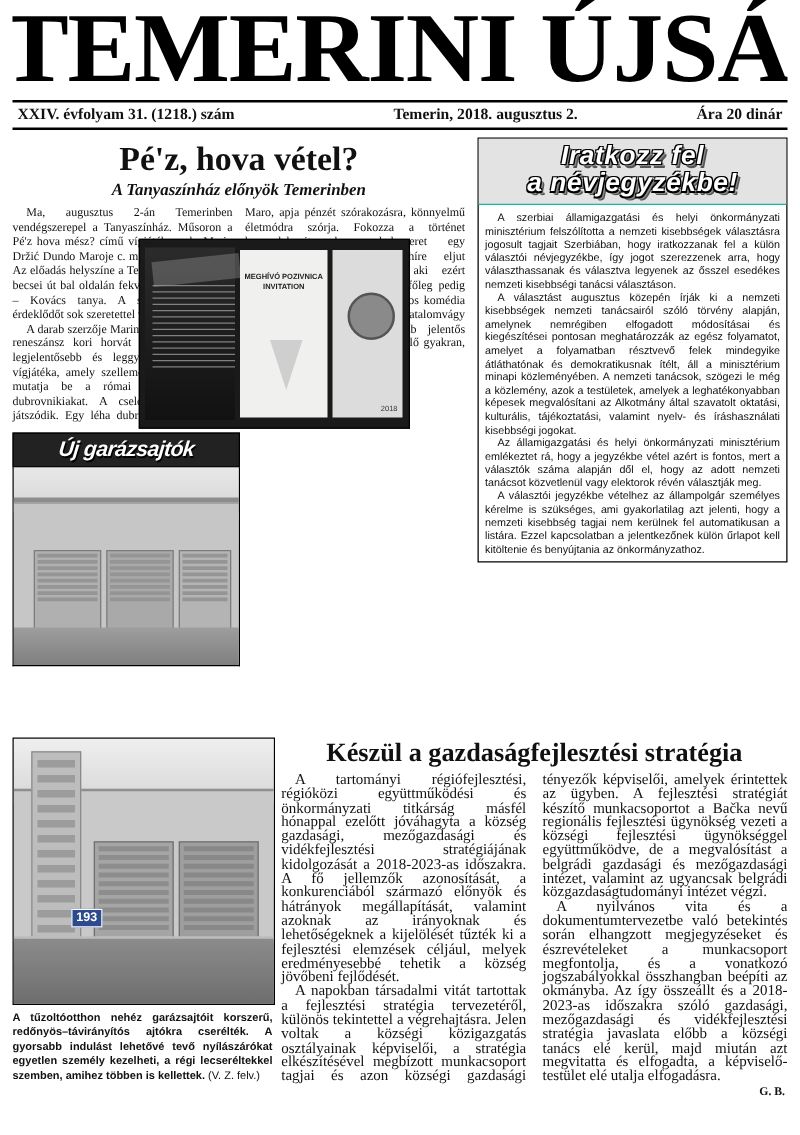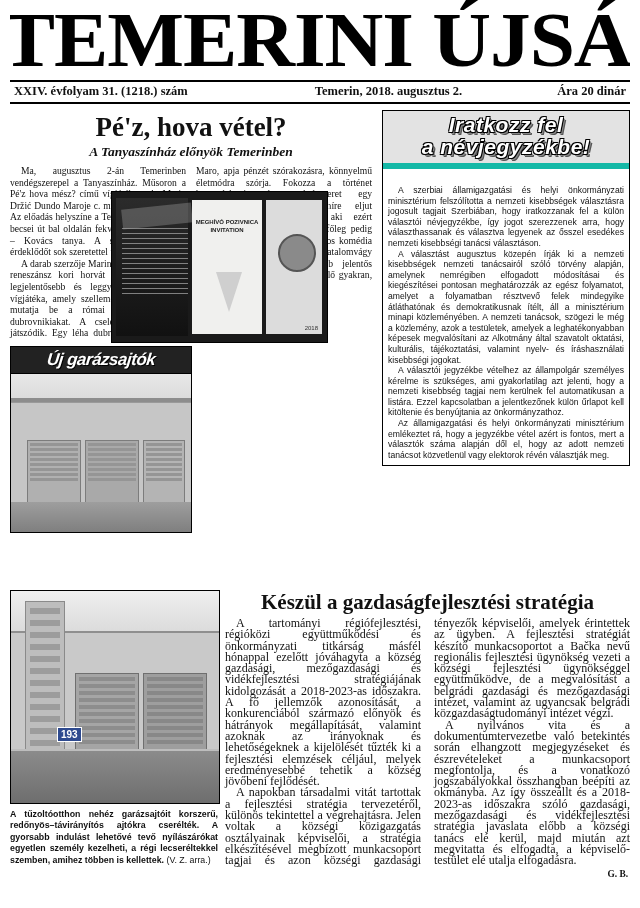--- a/index.html
+++ b/index.html
@@ -214,24 +214,24 @@
   .gp-ground { position:absolute; left:0; bottom:0; right:0; height:30px; background:linear-gradient(180deg,#9e9e9e,#7f7f7f); }
 
   
   .boxed {
     border: 1.5px solid #000;
     padding: 4px 5px 5px 5px;
     background: #fff;
   }
   .banner-head {
     background: #e3e3e3;
-    border-bottom: 6px solid #14b8a6;
+    border-bottom: 1px solid #14b8a6;
     text-align: center;
     padding: 3px 0 5px 0;
-    margin: -4px -5px 16px -5px;
+    margin: -4px -5px 5px -5px;
   }
   .banner-head div {
     font-family: "Liberation Sans", sans-serif;
     font-style: italic;
     font-weight: bold;
     font-size: 21px;
     line-height: 22px;
     letter-spacing: 0.5px;
     color: #fff;
     text-shadow:
@@ -417,22 +417,22 @@
 
     <div class="col-right">
       <div class="boxed">
         <div class="banner-head">
           <div>Iratkozz fel</div>
           <div>a névjegyzékbe!</div>
         </div>
         <div class="boxed-body">
           <p>A szerbiai államigazgatási és helyi önkormányzati minisztérium felszólította a nemzeti kisebbségek választásra jogosult tagjait Szerbiában, hogy iratkozzanak fel a külön választói névjegyzékbe, így jogot szerezzenek arra, hogy választhassanak és választva legyenek az ősszel esedékes nemzeti kisebbségi tanácsi választáson.</p>
           <p>A választást augusztus közepén írják ki a nemzeti kisebbségek nemzeti tanácsairól szóló törvény alapján, amelynek nemrégiben elfogadott módosításai és kiegészítései pontosan meghatározzák az egész folyamatot, amelyet a folyamatban résztvevő felek mindegyike átláthatónak és demokratikusnak ítélt, áll a minisztérium minapi közleményében. A nemzeti tanácsok, szögezi le még a közlemény, azok a testületek, amelyek a leghatékonyabban képesek megvalósítani az Alkotmány által szavatolt oktatási, kulturális, tájékoztatási, valamint nyelv- és íráshasználati kisebbségi jogokat.</p>
+          <p>Az államigazgatási és helyi önkormányzati minisztérium emlékeztet rá, hogy a jegyzékbe vétel azért is fontos, mert a választók száma alapján dől el, hogy az adott nemzeti tanácsot közvetlenül vagy elektorok révén választják meg.</p>
           <p>A választói jegyzékbe vételhez az állampolgár személyes kérelme is szükséges, ami gyakorlatilag azt jelenti, hogy a nemzeti kisebbség tagjai nem kerülnek fel automatikusan a listára. Ezzel kapcsolatban a jelentkezőnek külön űrlapot kell kitöltenie és benyújtania az önkormányzathoz.</p>
-          <p>Az államigazgatási és helyi önkormányzati minisztérium emlékeztet rá, hogy a jegyzékbe vétel azért is fontos, mert a választók száma alapján dől el, hogy az adott nemzeti tanácsot közvetlenül vagy elektorok révén választják meg.</p>
         </div>
       </div>
     </div>
   </div>
 
   <div class="firestation">
     <div class="fs-photo">
       <div class="fs-sky"></div>
       <div class="fs-wall"></div>
       <div class="fs-tower">
@@ -472,21 +472,21 @@
           <i></i>
           <i></i>
           <i></i>
         </div>
       <div class="fs-num">193</div>
       <div class="fs-curb"></div>
       <div class="fs-road"></div>
     </div>
     <div class="fs-caption">
       <span>A tűzoltóotthon nehéz garázsajtóit korszerű, redőnyös–távirányítós ajtókra cserélték. A gyorsabb indulást lehetővé tevő nyílászárókat egyetlen személy kezelheti, a régi lecseréltekkel szemben, amihez többen is kellettek.</span>
-      <span class="credit">(V. Z. arra.)</span>
+      <span class="credit">(V. Z. felv.)</span>
     </div>
   </div>
 
   <div class="art3">
     <h2 class="headline-3">Készül a gazdaságfejlesztési stratégia</h2>
     <div class="twocol">
       <p>A tartományi régiófejlesztési, régióközi együttműködési és önkormányzati titkárság másfél hónappal ezelőtt jóváhagyta a község gazdasági, mezőgazdasági és vidékfejlesztési stratégiájának kidolgozását a 2018-2023-as időszakra. A fő jellemzők azonosítását, a konkurenciából származó előnyök és hátrányok megállapítását, valamint azoknak az irányoknak és lehetőségeknek a kijelölését tűzték ki a fejlesztési elemzések céljául, melyek eredményesebbé tehetik a község jövőbeni fejlődését.</p>
       <p>A napokban társadalmi vitát tartottak a fejlesztési stratégia tervezetéről, különös tekintettel a végrehajtásra. Jelen voltak a községi közigazgatás osztályainak képviselői, a stratégia elkészítésével megbízott munkacsoport tagjai és azon községi gazdasági tényezők képviselői, amelyek érintettek az ügyben. A fejlesztési stratégiát készítő munkacsoportot a Bačka nevű regionális fejlesztési ügynökség vezeti a községi fejlesztési ügynökséggel együttműködve, de a megvalósítást a belgrádi gazdasági és mezőgazdasági intézet, valamint az ugyancsak belgrádi közgazdaságtudományi intézet végzi.</p>
       <p>A nyilvános vita és a dokumentumtervezetbe való betekintés során elhangzott megjegyzéseket és észrevételeket a munkacsoport megfontolja, és a vonatkozó jogszabályokkal összhangban beépíti az okmányba. Az így összeállt és a 2018-2023-as időszakra szóló gazdasági, mezőgazdasági és vidékfejlesztési stratégia javaslata előbb a községi tanács elé kerül, majd miután azt megvitatta és elfogadta, a képviselő-testület elé utalja elfogadásra.</p>
     </div>

